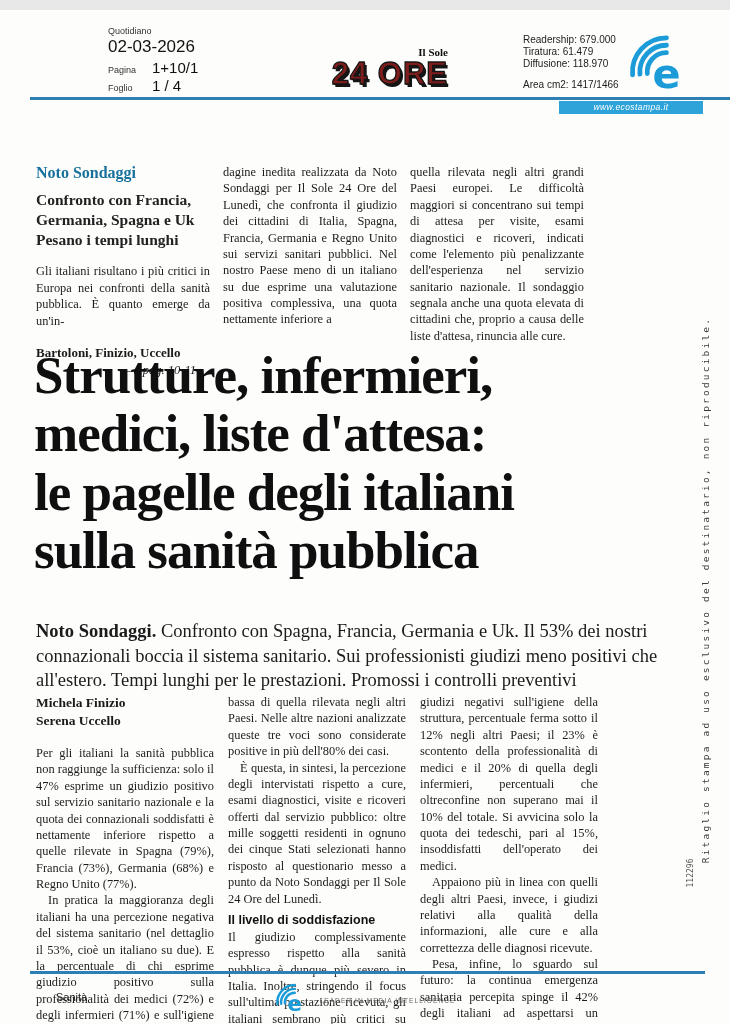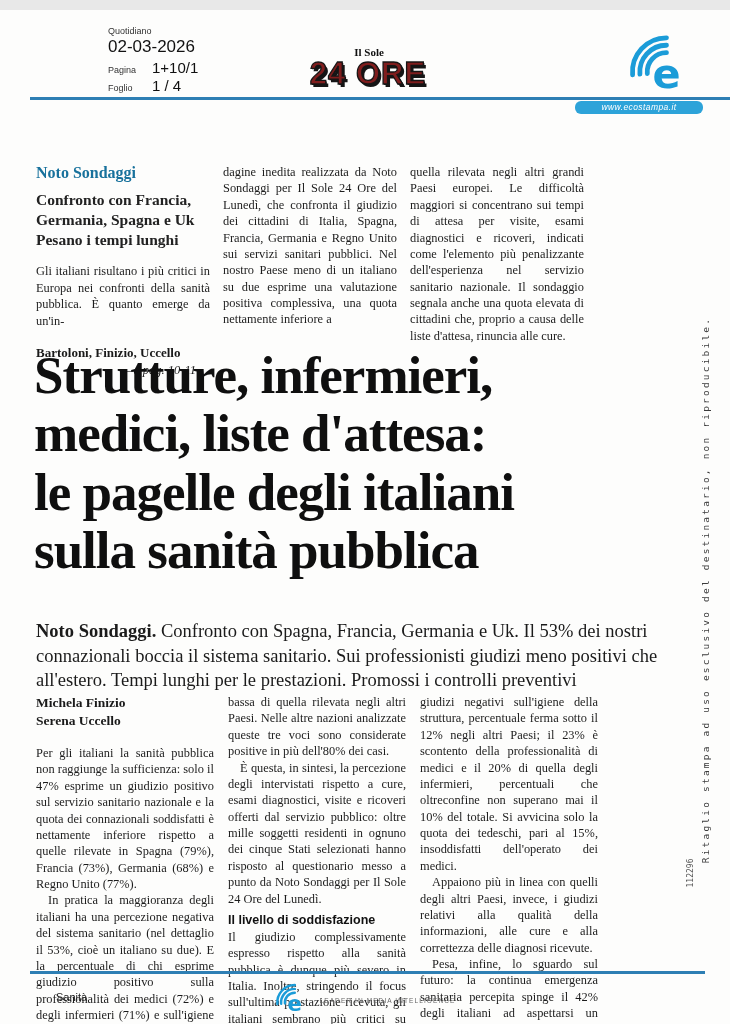--- a/index.html
+++ b/index.html
@@ -9,36 +9,36 @@
     background:#fdfdfc; overflow:hidden;
     font-family:"Liberation Serif", serif; color:#1a1a1a;padding-left:40px;
   }
   
   .hdr-meta { position:absolute; left:108px; top:16px; font-family:"Liberation Sans",sans-serif; color:#222; }
   .hdr-meta .small { font-size:9px; color:#333; }
   .hdr-date { font-size:17px; color:#111; margin:1px 0 2px; }
   .hdr-row { display:flex; align-items:baseline; margin-top:1px; }
   .hdr-row .lbl { font-size:9px; width:44px; color:#333; }
   .hdr-row .val { font-size:15px; color:#111; }
-  .masthead { position:absolute; left:288px; top:36px; width:160px; text-align:center; }
+  .masthead { position:absolute; left:288px; top:36px; width:160px; text-align:right; }
   .masthead .mh-top { font-size:11px; font-weight:bold; font-family:"Liberation Serif",serif; color:#111; margin-left:2px; }
   .masthead .mh-main {
     font-size:31px; font-weight:900; letter-spacing:1px; line-height:1;
     color:#7f1d1d; -webkit-text-stroke:1.3px #151515;
     text-shadow:2.5px 2.5px 0 #151515, 1px 1px 0 #151515;
     font-family:Liberation Sans, sans-serif;
   }
   .stats { position:absolute; left:523px; top:24px; font-family:"Liberation Sans",sans-serif; font-size:10px; color:#222; line-height:1.2; }
   .stats .gap { margin-top:9px; }
   .eco-logo-hdr { position:absolute; left:628px; top:16px; }
   .hdr-line { position:absolute; left:30px; right:0; top:87px; height:3px; background:#2e7fb4; }
   .badge {
-    position:absolute; right:27px; top:91px; width:128px; height:13px;
+    position:absolute; right:27px; top:91px; width:144px; height:13px;
     background:#2da3d9; color:#fff; font-family:"Liberation Sans",sans-serif;
-    font-size:8.5px; font-style:italic; text-align:center; line-height:13px; letter-spacing:.4px;border-radius:6px;
+    font-size:8.5px; font-style:italic; text-align:center; line-height:13px; letter-spacing:.4px;
   }
   
   .a1-headline {
     position:absolute; left:36px; top:99px; width:648px;
     font-size:38px; font-weight:bold; letter-spacing:-.5px; color:#111; line-height:1.05;
   }
   .a1-cols { position:absolute; left:36px; top:154px; width:548px; display:flex; gap:13px; }
   .a1-cols .col { width:174px; }
   .kicker { font-size:16px; font-weight:bold; color:#17719c; margin-bottom:8px; }
   .a1-subhead { font-size:15.5px; font-weight:bold; color:#222; line-height:1.28; }
@@ -93,20 +93,26 @@
       <span class="lbl">Foglio</span>
       <span class="val">1 / 4</span>
     </div>
   </div>
 
   <div class="masthead">
     <div class="mh-top">Il Sole</div>
     <div class="mh-main">24 ORE</div>
   </div>
 
+  <div class="stats">
+    <div>Readership: 679.000</div>
+    <div>Tiratura: 61.479</div>
+    <div>Diffusione: 118.970</div>
+    <div class="gap">Area cm2: 1417/1466</div>
+  </div>
 
   <div class="eco-logo-hdr">
     <svg width="74" height="74" viewBox="0 0 100 100">
       <g stroke="#1b9cd8" fill="none" stroke-width="6.5" stroke-linecap="round">
         <path d="M26.1,64.3 A26,26 0 0 1 52,36"></path>
         <path d="M16.1,65.1 A36,36 0 0 1 52,26"></path>
         <path d="M6.2,66 A46,46 0 0 1 52,16"></path>
       </g>
       <text x="33" y="84" font-family="DejaVu Sans, sans-serif" font-size="56" font-weight="bold" fill="#1b9cd8">e</text>
     </svg>

